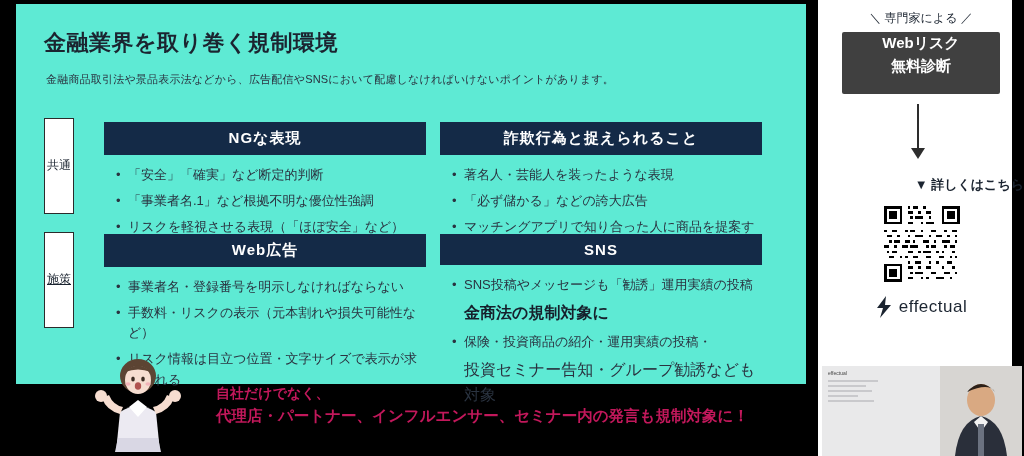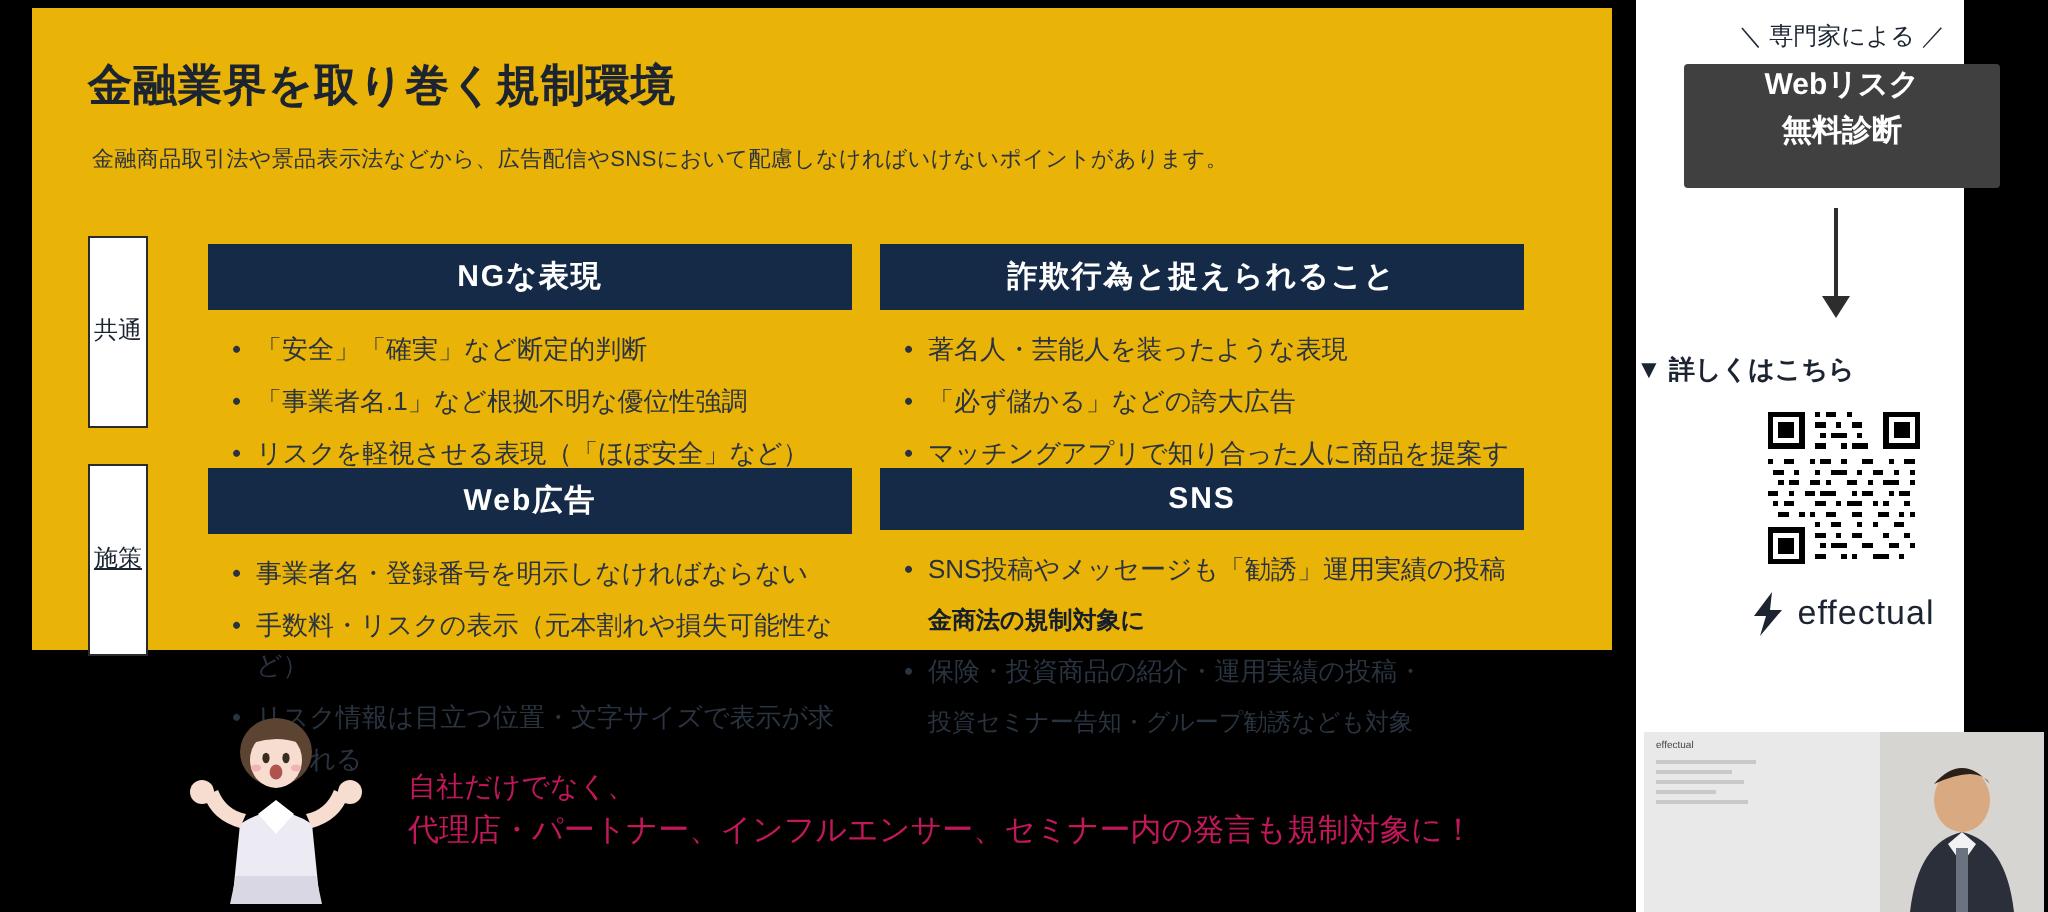--- a/index.html
+++ b/index.html
@@ -7,22 +7,22 @@
     width: 1024px; height: 456px;
     background: #000;
     font-family: "Liberation Sans", sans-serif;
     overflow: hidden;
   }
   .screen { position: relative; width: 1024px; height: 456px; background: #000; }
 
   
   .slide {
     position: absolute; left: 16px; top: 4px;
-    width: 790px; height: 321px;
-    background: #eab308;
+    width: 790px; height: 380px;
+    background: #5eead4;
   }
   .slide-title {
     position: absolute; left: 28px; top: 24px;
     font-size: 22px; font-weight: bold; color: #1b2430;
     letter-spacing: 0.5px;
   }
   .slide-sub {
     position: absolute; left: 30px; top: 68px;
     font-size: 11px; color: #2a3340; letter-spacing: 0.2px;
   }
@@ -49,42 +49,42 @@
   }
   .card-body { padding: 10px 4px 0 10px; }
   .bullet {
     position: relative; padding-left: 14px;
     font-size: 13px; color: #2a3340; line-height: 1.55;
     margin-bottom: 6px;
   }
   .bullet::before {
     content: "•"; position: absolute; left: 2px; top: 0; color: #2a3340;
   }
-  .sub-line { font-size: 12px; color: #2a3340; line-height: 1.55; padding-left: 14px; }
+  .sub-line { font-size: 16px; color: #2a3340; line-height: 1.55; padding-left: 14px; }
 
   #card-ng   { left: 88px;  top: 118px; width: 322px; }
   #card-fraud{ left: 424px; top: 118px; width: 322px; }
   #card-web  { left: 88px;  top: 230px; width: 322px; }
   #card-sns  { left: 424px; top: 230px; width: 322px; }
 
   
   .bottom-msg {
-    position: absolute; left: 188px; top: 378px;
-    color: #c2185b; font-size: 15px; font-weight: normal; line-height: 1.6;
+    position: absolute; left: 200px; top: 378px;
+    color: #c2185b; font-size: 15px; font-weight: bold; line-height: 1.6;
   }
   .bottom-msg .l1 { font-size: 14px; }
   .bottom-msg .l2 { font-size: 15.5px; }
 
   
   .illus { position: absolute; left: 62px; top: 348px; width: 120px; height: 100px; }
 
   
   .right {
     position: absolute; left: 818px; top: 0;
-    width: 164px; height: 456px; background: #fff;
+    width: 194px; height: 456px; background: #fff;
   }
   .expert-line {
     position: absolute; top: 10px; left: 0; width: 206px;
     text-align: center; font-size: 12px; color: #1b2430;
   }
   .cta-box {
     position: absolute; left: 24px; top: 32px;
     width: 158px; height: 62px; background: #404040; color: #fff;
     border-radius: 2px;
     display: flex; flex-direction: column; align-items: center; justify-content: flex-start;
@@ -94,21 +94,21 @@
     position: absolute; left: 99px; top: 104px; width: 2px; height: 48px;
     background: #2d2d2d;
   }
   .arrow-head {
     position: absolute; left: 93px; top: 148px;
     width: 0; height: 0; border-left: 7px solid transparent;
     border-right: 7px solid transparent; border-top: 11px solid #2d2d2d;
   }
   .detail-line {
     position: absolute; top: 176px; left: 0; width: 206px;
-    text-align: left; font-size: 13px; font-weight: bold; color: #1b2430;
+    text-align: right; font-size: 13px; font-weight: bold; color: #1b2430;
   }
   .qr-wrap {
     position: absolute; left: 60px; top: 200px;
     width: 86px; height: 86px; background: #fff; padding: 5px;
     border: 1px solid #fff;
   }
   .logo-row {
     position: absolute; left: 0; top: 296px; width: 206px;
     display: flex; align-items: center; justify-content: center; gap: 6px;
   }

